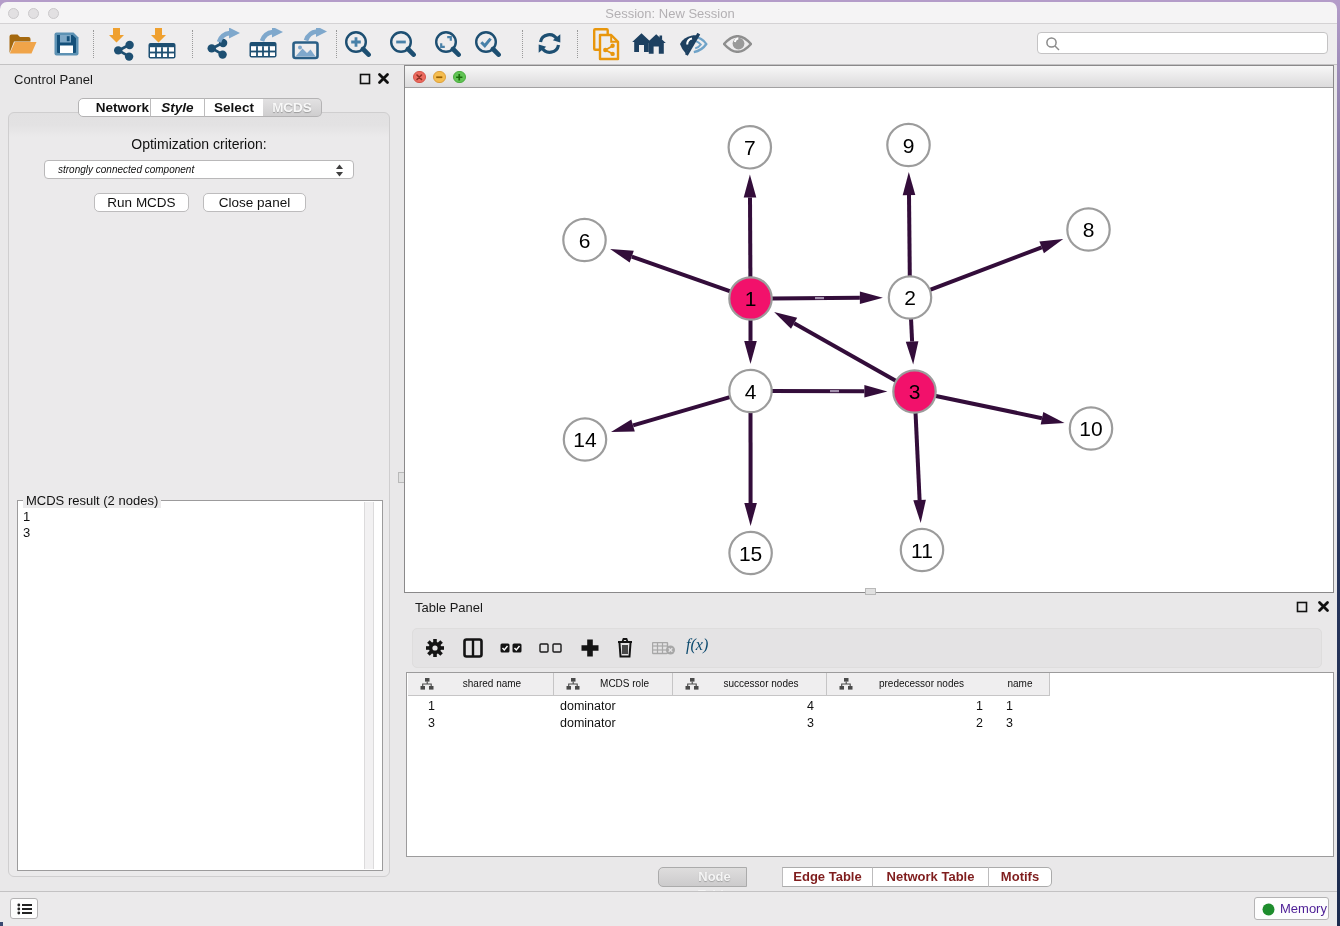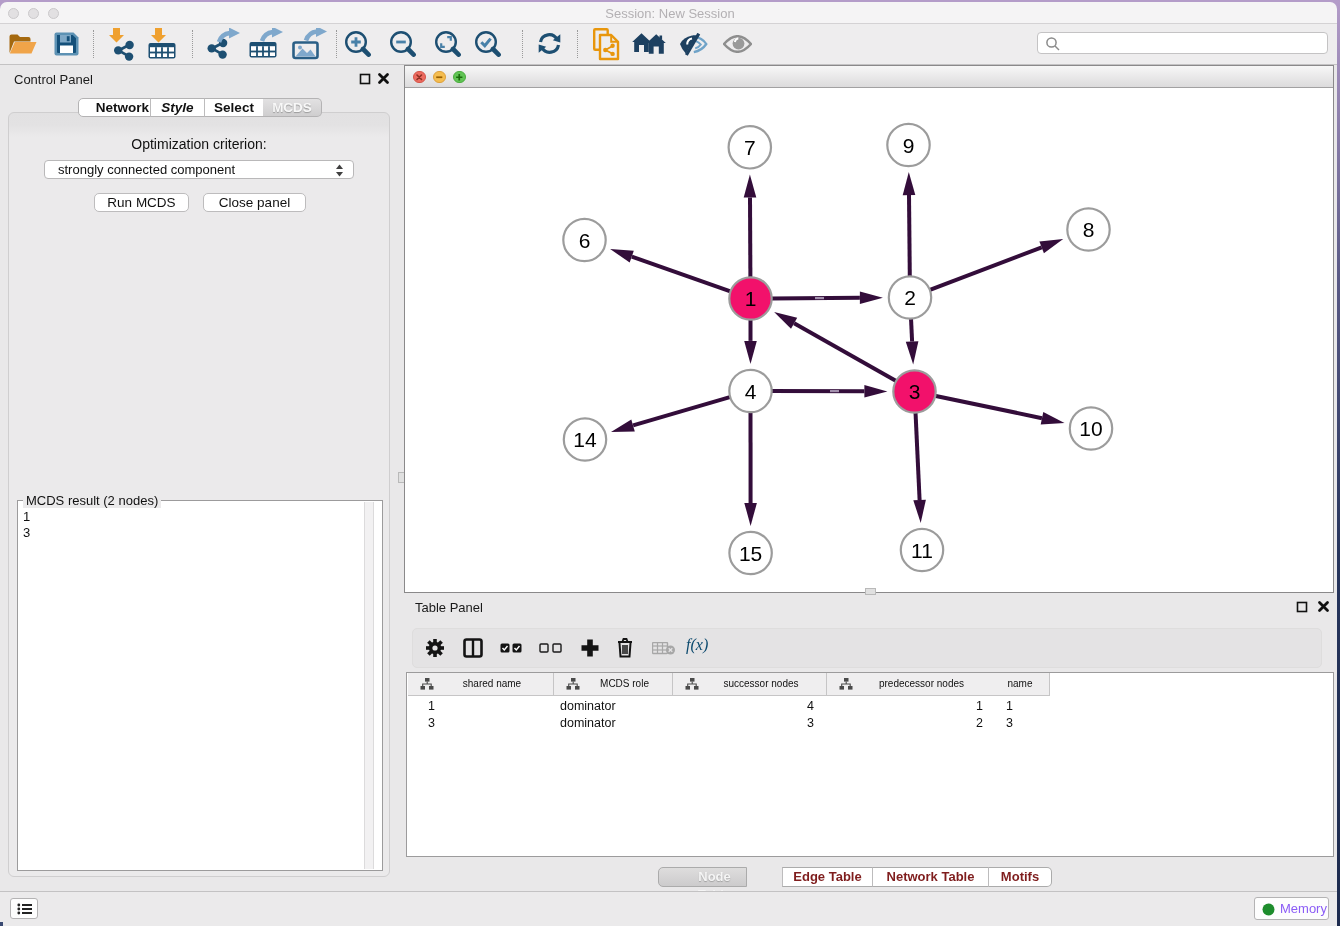--- a/index.html
+++ b/index.html
@@ -16,21 +16,21 @@
 
 #toolbar{left:0;top:24px;width:1337px;height:40px;background:#eeedee;border-bottom:1px solid #c3c2c3;}
 .tsep{position:absolute;top:6px;height:28px;width:0;border-left:1px dotted #9a9a9a;}
 .ticon{position:absolute;top:4px;}
 #searchbox{left:1037px;top:32px;width:291px;height:22px;background:#fff;border:1px solid #c4c3c4;border-radius:4px;box-sizing:border-box;}
 
 #cp-title{left:14px;top:72px;font-size:13px;color:#1a1a1a;}
 #cp-body{left:8px;top:112px;width:382px;height:765px;background:linear-gradient(#e2e1e2 0px,#e3e2e3 12px,#ebeaeb 24px,#ebeaeb);border:1px solid #cfcecf;border-radius:6px;box-sizing:border-box;}
 .tab{position:absolute;top:98px;height:19px;box-sizing:border-box;background:#fff;border:1px solid #b4b3b4;font-size:13.5px;font-weight:600;color:#111;text-align:center;line-height:17px;}
 #opt-label{left:0;top:136px;width:398px;text-align:center;font-size:14px;color:#111;}
-#combo{left:44px;top:160px;width:310px;height:19px;background:#fff;border:1px solid #b9b8b9;border-radius:4px;box-sizing:border-box;font-size:13px;color:#111;line-height:17px;padding-left:13px;}
+#combo{left:44px;top:160px;width:310px;height:19px;background:#fff;border:1px solid #b9b8b9;border-radius:4px;box-sizing:border-box;font-size:10px;color:#111;line-height:17px;padding-left:13px;font-style:italic;}
 .btn{position:absolute;top:193px;height:19px;background:#fff;border:1px solid #bdbcbd;border-radius:5px;box-sizing:border-box;font-size:13.5px;color:#111;text-align:center;line-height:17px;}
 #fs-border{left:17px;top:500px;width:366px;height:371px;border:1px solid #9c9b9c;box-sizing:border-box;background:#fff;}
 #fs-legend{left:23px;top:493px;background:#ebeaeb;padding:0 3px;font-size:13px;color:#111;}
 #fs-scroll{left:364px;top:502px;width:8px;height:367px;background:#f2f1f2;border-left:1px solid #dcdbdc;border-right:1px solid #dcdbdc;}
 #fs-text{left:23px;top:509px;font-size:13px;color:#111;line-height:15.8px;}
 
 #vsplit-handle{left:398px;top:472px;width:7px;height:11px;background:#e0e0e0;border:1px solid #b9b9b9;box-sizing:border-box;}
 #hsplit-handle{left:865px;top:588px;width:11px;height:7px;background:#e0e0e0;border:1px solid #b9b9b9;box-sizing:border-box;}
 
 #netwin{left:404px;top:65px;width:930px;height:528px;border:1px solid #8a898a;background:#fff;box-sizing:border-box;}
@@ -42,21 +42,21 @@
 
 #tp-title{left:415px;top:600px;font-size:13px;color:#1a1a1a;}
 #tp-toolbar-bg{left:412px;top:628px;width:910px;height:40px;background:#e4e3e4;border:1px solid #dedddd;border-radius:5px;box-sizing:border-box;}
 #tbl{left:406px;top:672px;width:928px;height:185px;background:#fff;border:1px solid #9c9b9c;box-sizing:border-box;}
 .th{position:absolute;top:0;height:23px;background:#efeeef;border-right:1px solid #c6c5c6;border-bottom:1px solid #c6c5c6;box-sizing:border-box;font-size:10px;color:#111;text-align:center;line-height:22px;padding-left:23px;}
 .td{position:absolute;font-size:12.5px;color:#111;}
 .btab{position:absolute;top:867px;height:20px;box-sizing:border-box;background:#fff;border:1px solid #ababab;font-size:13px;font-weight:600;color:#7f1d1d;text-align:center;line-height:18px;}
 
 #statusbar{left:0;top:891px;width:1337px;height:35px;background:#ebeaeb;border-top:1px solid #c3c2c3;}
 #sb-left{left:10px;top:898px;width:28px;height:21px;background:#fdfdfd;border:1px solid #b4b3b4;border-radius:3px;box-sizing:border-box;}
-#sb-mem{left:1254px;top:897px;width:75px;height:23px;background:#fdfdfd;border:1px solid #b4b3b4;border-radius:3px;box-sizing:border-box;font-size:13px;color:#8b5cf6;}
+#sb-mem{left:1254px;top:897px;width:75px;height:23px;background:#fdfdfd;border:1px solid #b4b3b4;border-radius:3px;box-sizing:border-box;font-size:13px;color:#4c1d95;}
 </style>
 </head>
 <body>
 <div class="abs" id="desktop-top"></div>
 <div class="abs" style="left:0;top:0;width:10px;height:10px;background:#b49cc9;"></div>
 <div class="abs" style="right:0;top:0;width:12px;height:11px;background:#b49cc9;"></div>
 <div class="abs" id="titlebar">
   <div class="mdot" style="left:8px;"></div>
   <div class="mdot" style="left:28px;"></div>
   <div class="mdot" style="left:48px;"></div>

